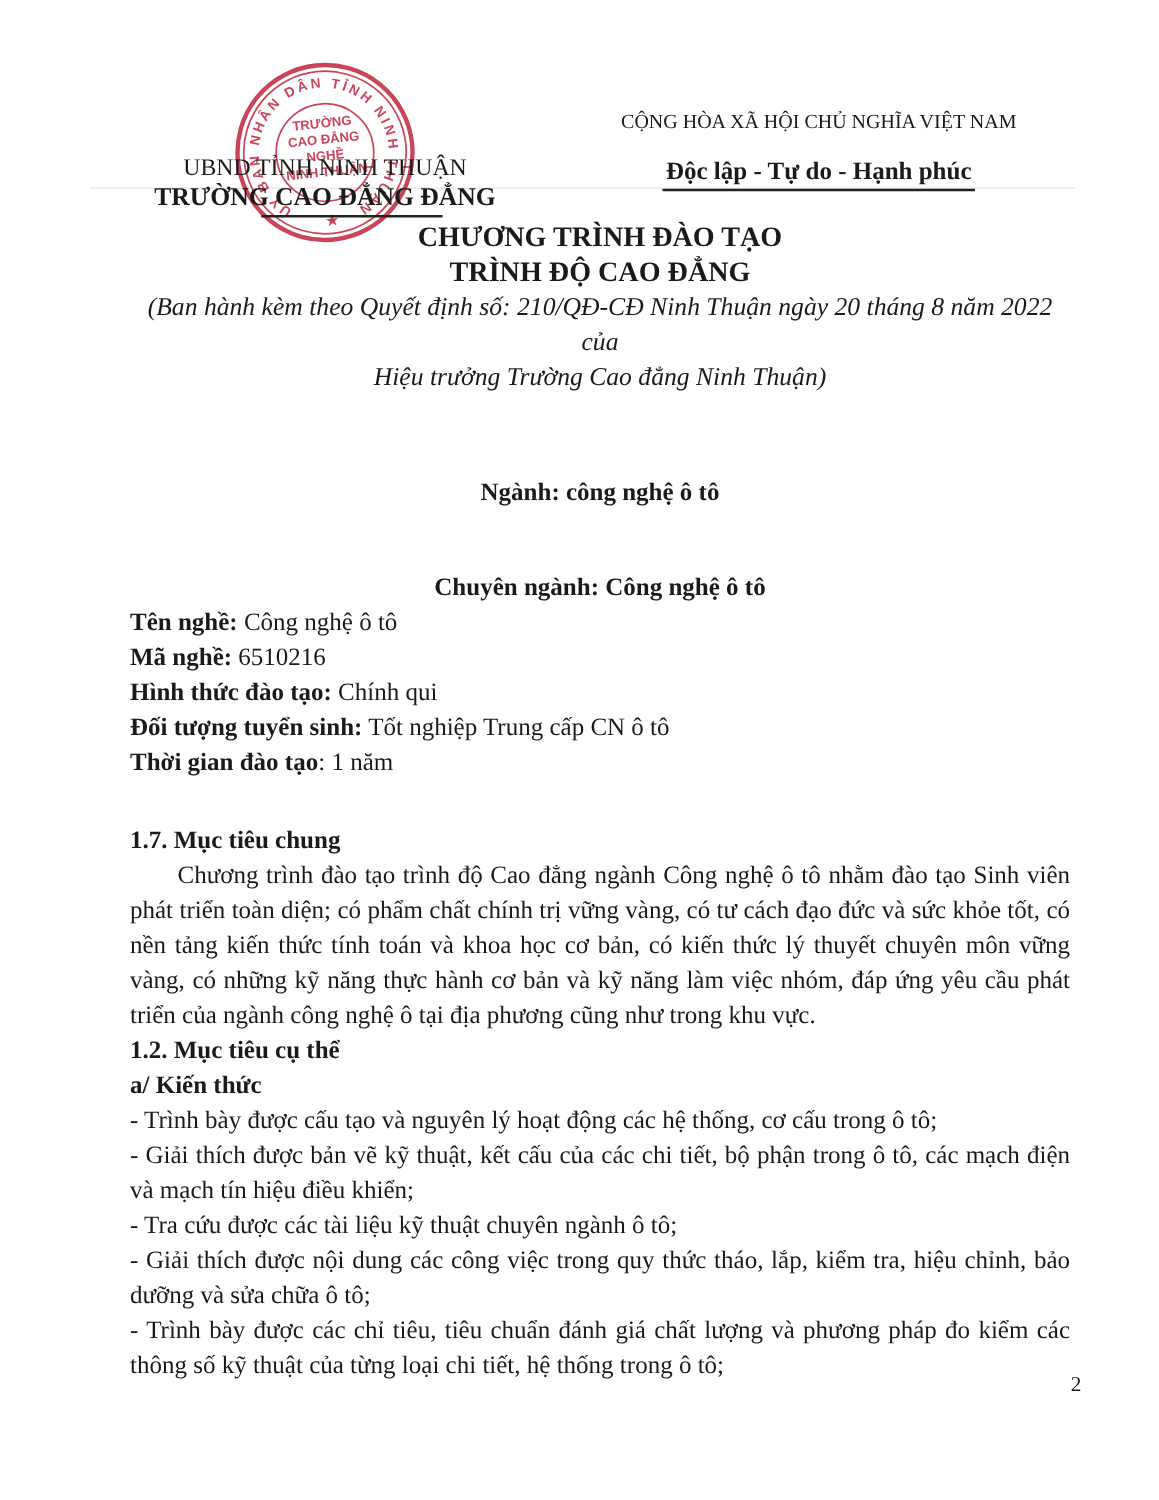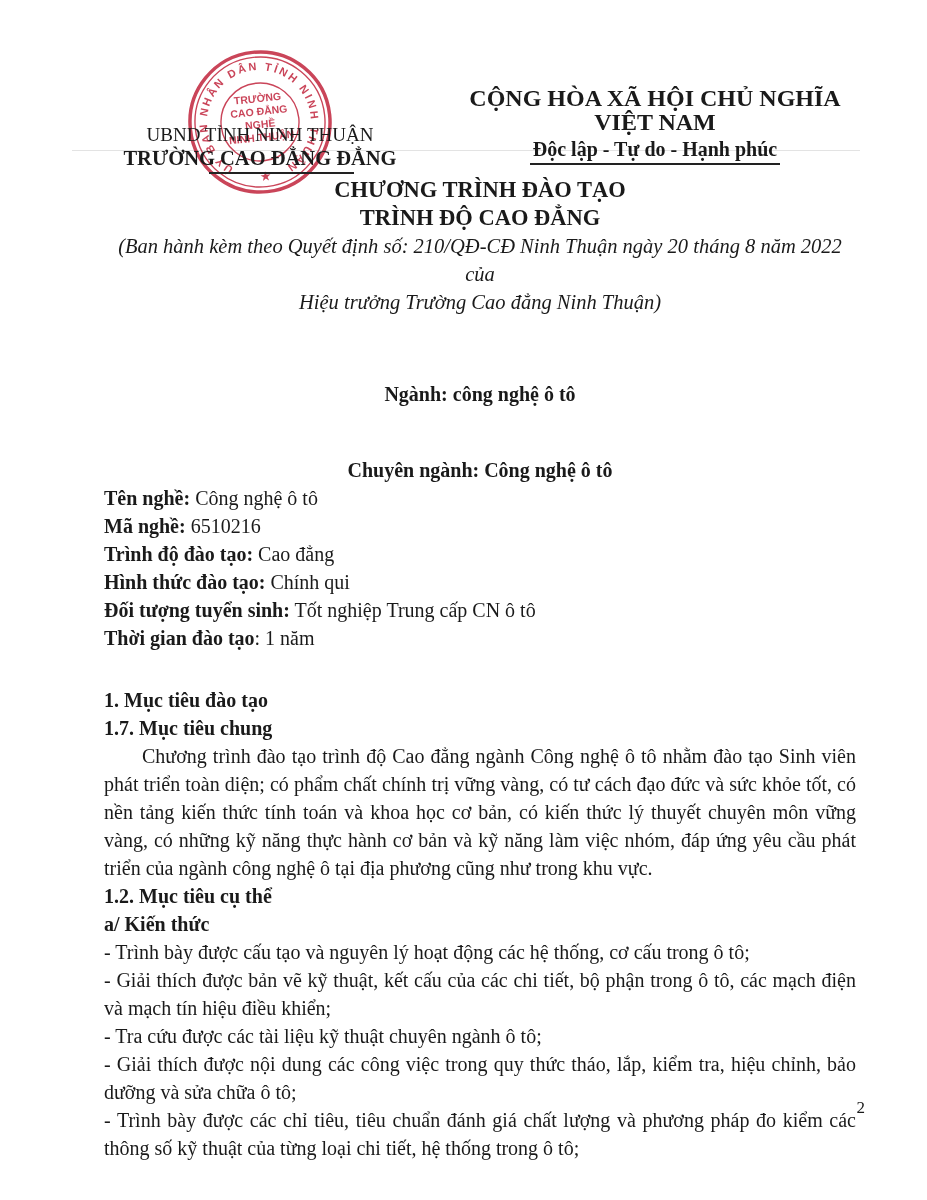--- a/index.html
+++ b/index.html
@@ -9,22 +9,22 @@
     overflow:hidden;
   }
   
   .scan-line{position:absolute;left:72px;top:150px;width:788px;height:1px;background:var(--faint_rule,#e3e3e3);}
   
   .header-left{position:absolute;left:110px;top:88px;width:300px;text-align:center;z-index:2;margin-top:36px;}
   .hl1{font-size:19px;line-height:22px;}
   .hl2{font-size:20.5px;font-weight:bold;line-height:24px;}
   .hl-underline{width:145px;height:2px;background:#222;margin:2px 0 0 99px;}
   .header-right{position:absolute;left:460px;top:86px;width:390px;text-align:center;z-index:2;}
-  .hr1{font-size:24px;font-weight:bold;line-height:24px;}
-  .hr2{font-size:20px;font-weight:bold;line-height:24px;margin-top:3px;}
+  .hr1{font-size:16px;font-weight:normal;line-height:24px;}
+  .hr2{font-size:20px;font-weight:bold;line-height:24px;margin-top:15px;}
   .hr2 span{display:inline-block;border-bottom:2px solid #222;padding:0 3px 2px 3px;}
   
   .stamp{position:absolute;left:185px;top:47px;width:150px;height:150px;
          opacity:.9;mix-blend-mode:multiply;transform:rotate(-6deg);z-index:1;}
   .stamp circle{fill:none;stroke:var(--stamp_red,#c43047);}
   .stamp text{fill:var(--stamp_red,#c43047);font-family:"Liberation Sans","DejaVu Sans",sans-serif;}
   .ring-text{font-size:11px;font-weight:bold;letter-spacing:2.2px;}
   .stamp-line{font-size:10.5px;font-weight:bold;text-anchor:middle;}
   .stamp-star{font-size:13px;text-anchor:middle;}
   
@@ -82,28 +82,26 @@
     <div class="doc-title">TRÌNH ĐỘ CAO ĐẲNG</div>
     <div class="subtitle">(Ban hành kèm theo Quyết định số: 210/QĐ-CĐ Ninh Thuận ngày 20 tháng 8 năm 2022 của</div>
     <div class="subtitle">Hiệu trưởng Trường Cao đẳng Ninh Thuận)</div>
 
     <div class="gap16"></div>
     <div class="center-bold">Ngành: công nghệ ô tô</div>
     <div class="center-bold">Chuyên ngành: Công nghệ ô tô</div>
 
     <div class="field"><span class="b">Tên nghề:</span><span> Công nghệ ô tô</span></div>
     <div class="field"><span class="b">Mã nghề:</span><span> 6510216</span></div>
-    <div class="field"><span class="b">Trình độ đào tạo:</span><span> Cao đẳng</span></div>
     <div class="field"><span class="b">Hình thức đào tạo:</span><span> Chính qui</span></div>
     <div class="field"><span class="b">Đối tượng tuyển sinh:</span><span> Tốt nghiệp Trung cấp CN ô tô</span></div>
     <div class="field"><span class="b">Thời gian đào tạo</span><span>: 1 năm</span></div>
 
     <div class="gap34"></div>
 
-    <div class="h-bold">1. Mục tiêu đào tạo</div>
     <div class="h-bold">1.7.  Mục tiêu chung</div>
     <div class="para">Chương trình đào tạo trình độ Cao đẳng ngành Công nghệ ô tô nhằm đào tạo Sinh viên phát triển toàn diện; có phẩm chất chính trị vững vàng, có tư cách đạo đức và sức khỏe tốt, có nền tảng kiến thức tính toán và khoa học cơ bản, có kiến thức lý thuyết chuyên môn vững vàng, có những kỹ năng thực hành cơ bản và kỹ năng làm việc nhóm, đáp ứng yêu cầu phát triển của ngành công nghệ ô tại địa phương cũng như trong khu vực.</div>
     <div class="h-bold">1.2. Mục tiêu cụ thể</div>
     <div class="h-bold">a/ Kiến thức</div>
 
     <div class="bullet">- Trình bày được cấu tạo và nguyên lý hoạt động các hệ thống, cơ cấu trong ô tô;</div>
     <div class="bullet">- Giải thích được bản vẽ kỹ thuật, kết cấu của các chi tiết, bộ phận trong ô tô, các mạch điện và mạch tín hiệu điều khiển;</div>
     <div class="bullet">- Tra cứu được các tài liệu kỹ thuật chuyên ngành ô tô;</div>
     <div class="bullet">- Giải thích được nội dung các công việc trong quy thức tháo, lắp, kiểm tra, hiệu chỉnh, bảo dưỡng và sửa chữa ô tô;</div>
     <div class="bullet">- Trình bày được các chỉ tiêu, tiêu chuẩn đánh giá chất lượng và phương pháp đo kiểm các thông số kỹ thuật của từng loại chi tiết, hệ thống trong ô tô;</div>

